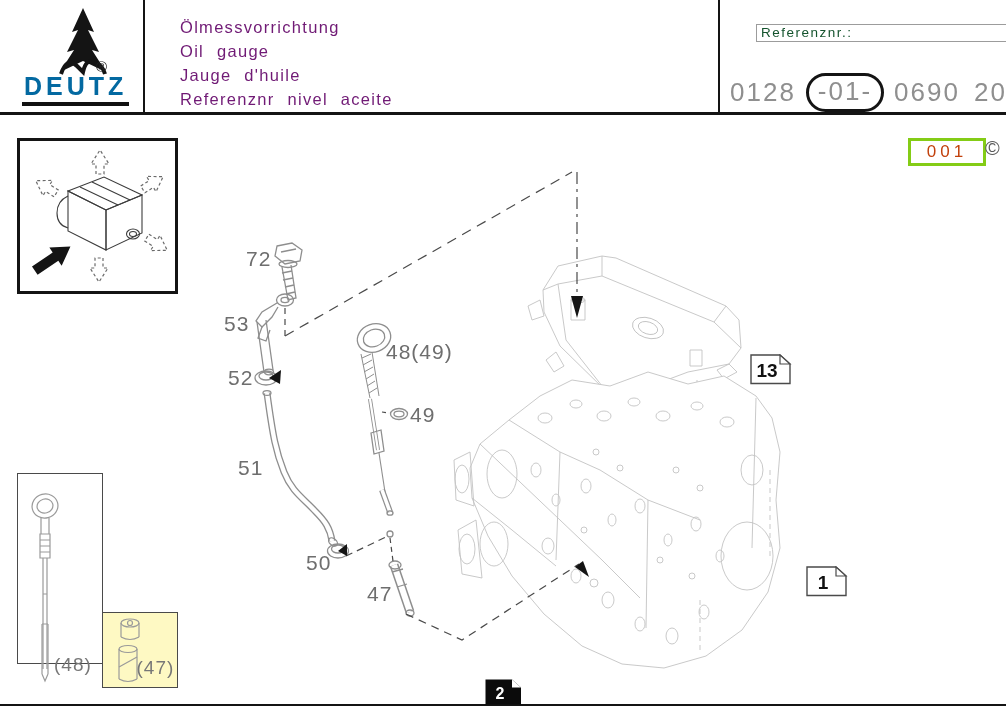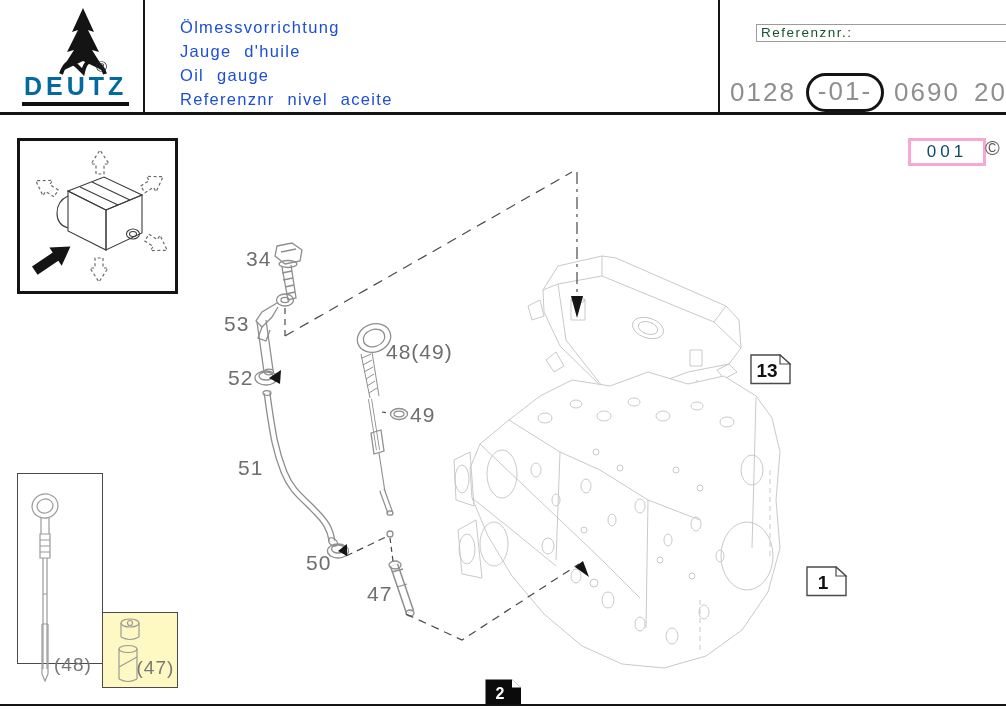--- a/index.html
+++ b/index.html
@@ -6,32 +6,32 @@
   #page{position:relative;width:1006px;height:709px;background:#ffffff;overflow:hidden;
         font-family:"Liberation Sans", sans-serif;}
   .abs{position:absolute;}
   
   .vline{position:absolute;top:0;width:2px;height:113px;background:#141414;}
   #thickline{position:absolute;left:0;top:112px;width:1006px;height:3px;background:#141414;}
   #bottomline{position:absolute;left:0;top:704px;width:1006px;height:2px;background:#141414;}
   #brandword{position:absolute;left:22px;top:72px;font-size:25px;font-weight:bold;
              letter-spacing:4px;color:#0369a1;border-bottom:4px solid #111;padding:0 2px 1px 2px;}
   #regmark{position:absolute;left:96px;top:58px;font-size:15px;color:#222;}
-  #titleblock{position:absolute;left:180px;top:15px;color:#1d4ed8;font-size:16.5px;
+  #titleblock{position:absolute;left:180px;top:15px;color:#701a75;font-size:16.5px;
               letter-spacing:1.3px;word-spacing:7px;line-height:24px;}
   #refbox{position:absolute;left:756px;top:24px;width:250px;height:16px;
           border:1px solid #9c9c9c;color:#14532d;font-size:13.5px;letter-spacing:1.5px;
           line-height:16px;padding-left:4px;}
   #pnrow{position:absolute;left:730px;top:73px;display:flex;align-items:center;
          color:#8f8f8f;font-size:26px;letter-spacing:2px;}
   #pnrow .seg{margin-right:14px;}
   #pnoval{border:3px solid #141414;border-radius:20px;padding:0 9px 2px 9px;margin:0 10px 0 -4px;}
   
-  #sheetbox{position:absolute;left:908px;top:138px;width:72px;height:22px;border:3px solid #f9a8d4;
-            text-align:center;line-height:22px;font-size:17px;color:#0c4a6e;letter-spacing:4px;}
+  #sheetbox{position:absolute;left:908px;top:138px;width:72px;height:22px;border:3px solid #84cc16;
+            text-align:center;line-height:22px;font-size:17px;color:#c2410c;letter-spacing:4px;}
   #copyright{position:absolute;left:985px;top:137px;font-size:20px;color:#5a5a5a;}
   
   #orientbox{position:absolute;left:17px;top:138px;width:161px;height:156px;
              border:3px solid #141414;box-sizing:border-box;background:#fff;}
   #detail48box{position:absolute;left:17px;top:473px;width:86px;height:191px;
                border:1.5px solid #4a4a4a;box-sizing:border-box;background:#fff;}
   #detail47box{position:absolute;left:101.5px;top:612px;width:76px;height:76px;
                border:1.5px solid #4a4a4a;box-sizing:border-box;background:#fef9c3;}
   .insetlabel{position:absolute;color:#777;font-size:19px;letter-spacing:1px;}
   
@@ -53,22 +53,22 @@
 
   <svg class="abs" style="left:28px;top:6px" width="110" height="70" viewBox="0 0 110 70">
     <path d="M55,2 L66,26 L60,24 L71,46 L64,44 L78,66 L55,55 L32,66 L46,44 L39,46 L50,24 L44,26 Z" fill="#141414"></path>
     <path d="M33,68 Q39,50 49,60 L55,66 Q58,52 67,56 Q75,60 77,68" fill="none" stroke="#141414" stroke-width="4"></path>
   </svg>
   <div id="regmark">®</div>
   <div id="brandword">DEUTZ</div>
 
   <div id="titleblock">
     <div>Ölmessvorrichtung</div>
+    <div>Oil gauge</div>
     <div>Jauge d'huile</div>
-    <div>Oil gauge</div>
     <div>Referenznr nivel aceite</div>
   </div>
 
   <div id="refbox">Referenznr.:</div>
 
   <div id="pnrow">
     <span class="seg">0128</span>
     <span id="pnoval">-01-</span>
     <span class="seg">0690</span>
     <span class="seg">2001</span>
@@ -236,21 +236,21 @@
       <path d="M406,614 L462,640 L579,564" stroke-dasharray="8,6"></path>
     </g>
     <g fill="#141414">
       <polygon points="577,318 571,296 583,296"></polygon>
       <polygon points="589,577 583,561 575,567"></polygon>
       <polygon points="281,370 269,378 280,384"></polygon>
       <polygon points="347,544 338,551 347,556"></polygon>
     </g>
   </svg>
 
-  <span class="plabel" style="left:246px;top:247px">34</span>
+  <span class="plabel" style="left:246px;top:247px">72</span>
   <span class="plabel" style="left:224px;top:312px">53</span>
   <span class="plabel" style="left:228px;top:366px">52</span>
   <span class="plabel" style="left:238px;top:456px">51</span>
   <span class="plabel" style="left:306px;top:551px">50</span>
   <span class="plabel" style="left:367px;top:582px">47</span>
   <span class="plabel" style="left:386px;top:340px">48(49)</span>
   <span class="plabel" style="left:410px;top:403px">49</span>
 
   <svg class="tag" style="left:750px;top:354px" width="42" height="31" viewBox="0 0 42 31">
     <path d="M1,1 H30 L40,10 V29.5 H1 Z" fill="#ffffff" stroke="#4a4a4a" stroke-width="1.4"></path>

